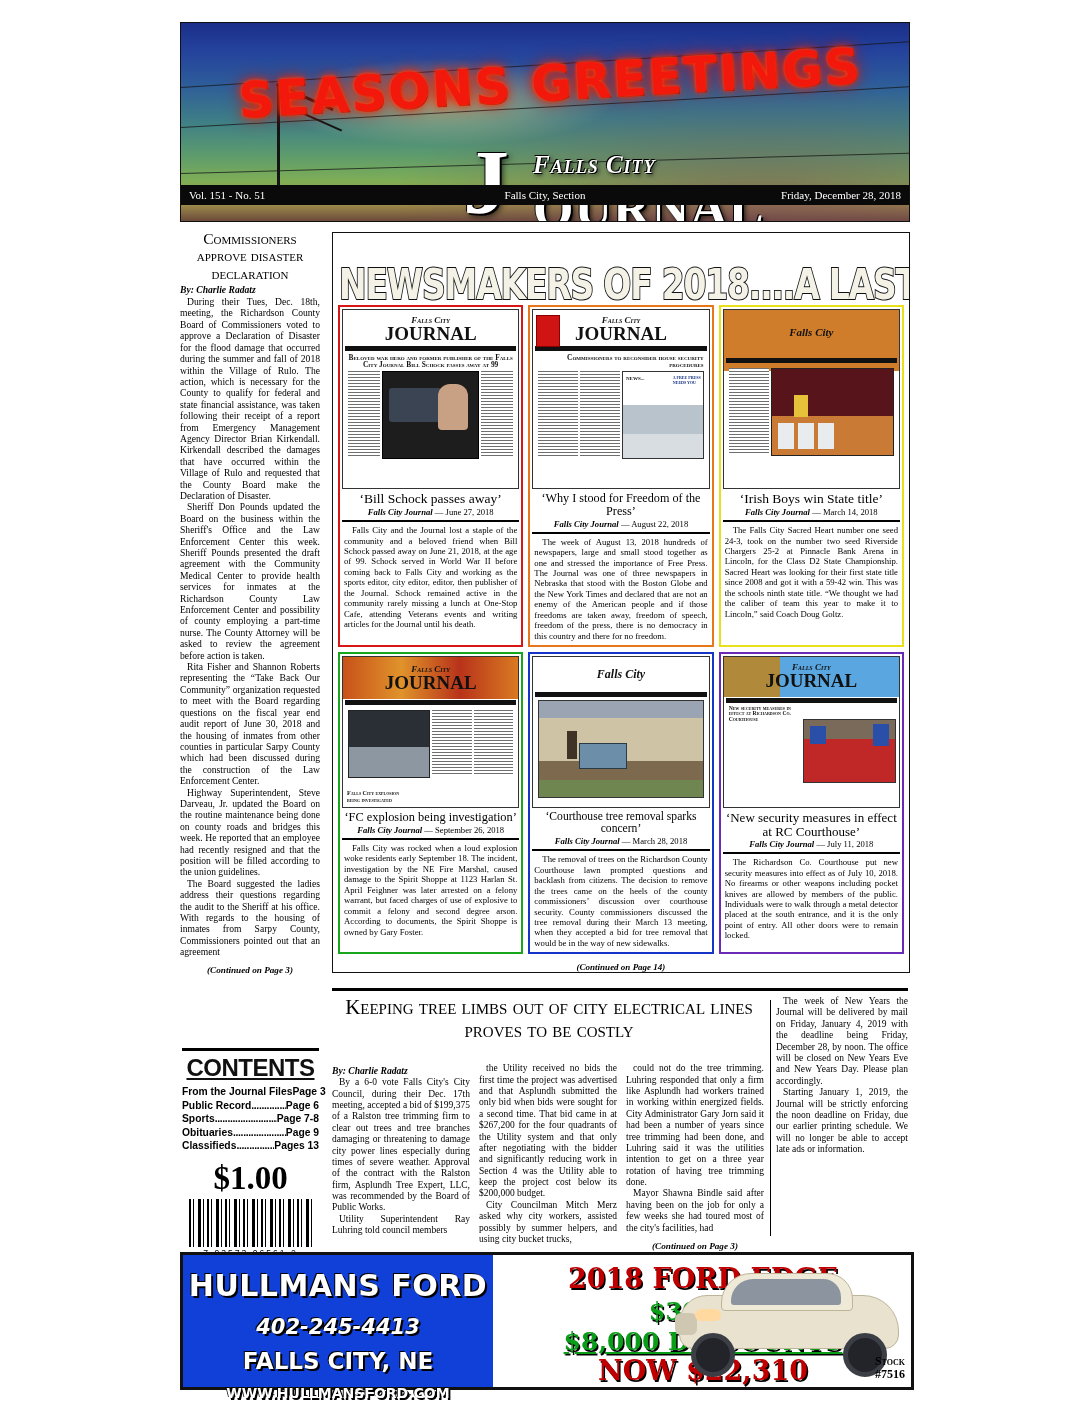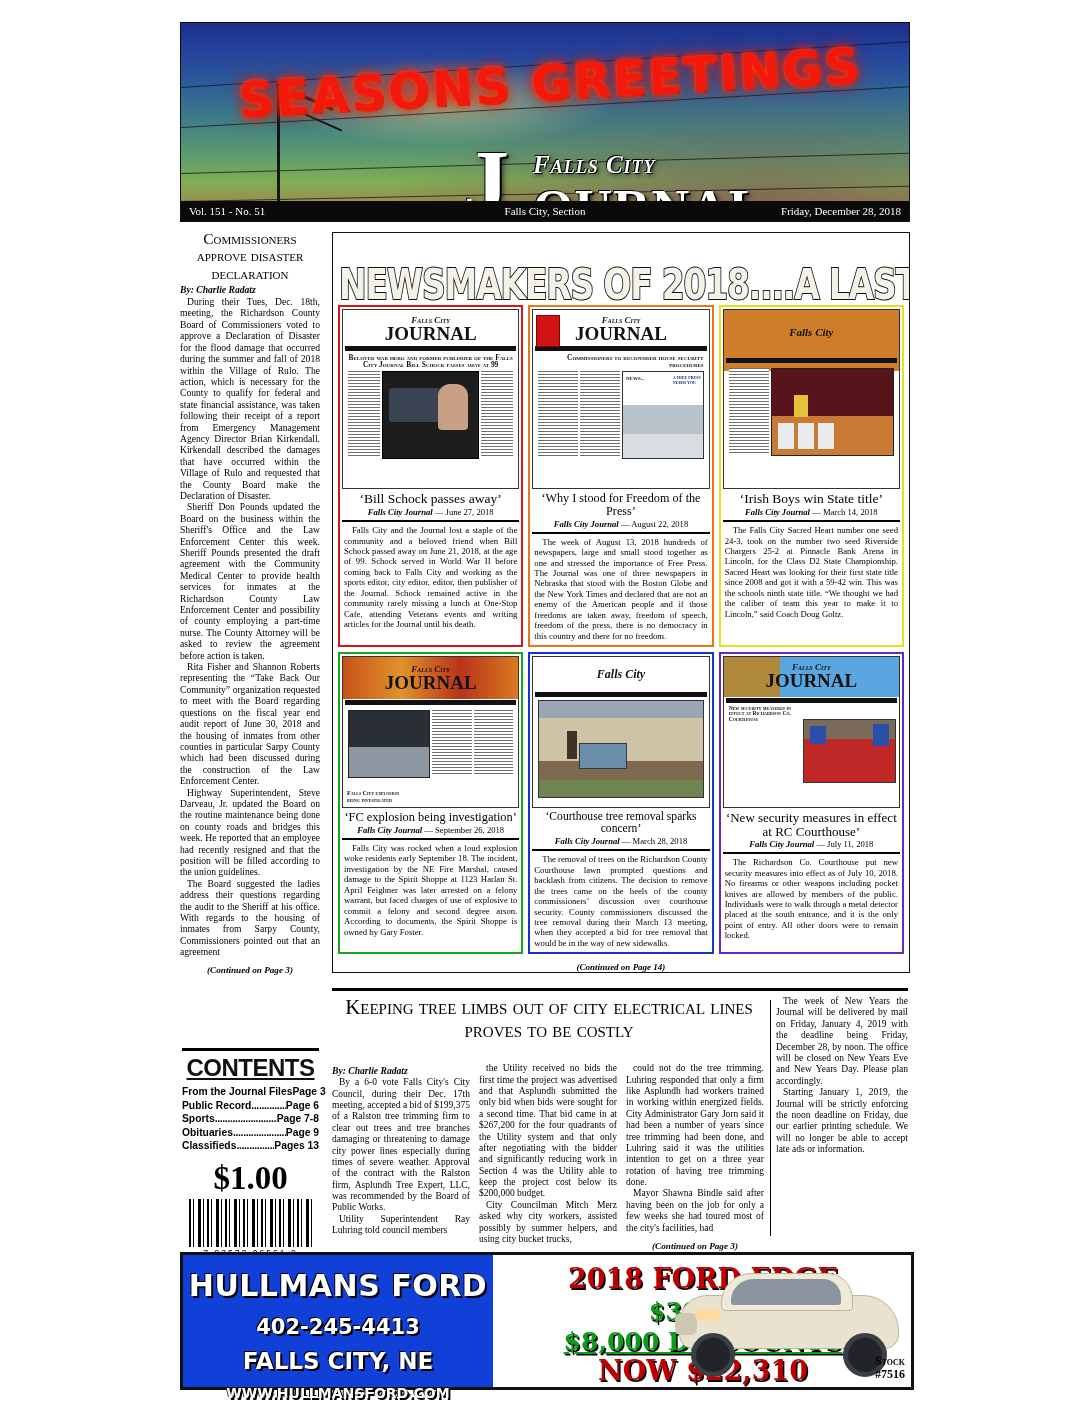--- a/index.html
+++ b/index.html
@@ -27,21 +27,21 @@
         text-shadow:0 0 3px #ff4a1a,0 0 9px #ff2a00,0 0 18px #c41000,1px 1px 0 #7a0500;
         white-space:nowrap;}
   .np-j{position:absolute;left:282px;top:106px;font-size:92px;font-weight:bold;color:#fff;
         font-family:"Liberation Serif",serif;text-shadow:2px 2px 0 #000,-1px -1px 0 #000,3px 3px 6px rgba(0,0,0,.7);}
   .np-fc{position:absolute;left:352px;top:128px;font-size:25px;font-weight:bold;font-style:italic;
         font-variant:small-caps;letter-spacing:1px;color:#fff;
         text-shadow:1px 1px 0 #000,-1px -1px 0 #000,2px 2px 4px rgba(0,0,0,.8);}
   .np-jn{position:absolute;left:352px;top:156px;font-size:52px;font-weight:bold;font-variant:small-caps;
         letter-spacing:1px;color:#fff;
         text-shadow:2px 2px 0 #000,-1px -1px 0 #000,3px 3px 5px rgba(0,0,0,.8);}
-  .mastfoot{position:absolute;left:0;right:0;bottom:0;height:20px;background:#0a0a0a;color:#fff;
+  .mastfoot{position:absolute;left:0;right:0;bottom:16px;height:20px;background:#0a0a0a;color:#fff;
         font-size:11px;display:flex;align-items:center;}
   .mf-l{padding-left:8px;width:33%;}
   .mf-c{width:34%;text-align:center;}
   .mf-r{width:33%;text-align:right;padding-right:8px;}
 
   
   .leftcol{position:absolute;left:180px;top:230px;width:140px;}
   .lc-head{text-align:center;font-variant:small-caps;font-size:15.5px;line-height:1.12;font-weight:500;margin-bottom:1px;}
   .byline{font-style:italic;font-weight:bold;font-size:9.6px;margin:2px 0 1px 0;}
   .lc-body p{font-size:9.6px;line-height:1.19;text-align:justify;margin:0;text-indent:7px;
@@ -99,21 +99,21 @@
   .jns{position:absolute;left:776px;top:996px;width:132px;}
   .jns-head{text-align:center;font-variant:small-caps;font-size:17px;line-height:1.14;margin-bottom:4px;}
   .vsep{position:absolute;left:770px;top:1000px;width:1px;height:236px;background:#000;}
 
   
   .ad{position:absolute;left:180px;top:1252px;width:728px;height:132px;border:3px solid #111;display:flex;background:#fff;}
   .ad-l{width:310px;background:#1040d8;position:relative;}
   .ad-l div{text-align:center;color:#fff;font-family:"DejaVu Sans",sans-serif;font-weight:bold;
      text-shadow:2px 2px 0 #000,-1px -1px 0 #000;}
   .ad-name{font-size:30px;margin-top:13px;letter-spacing:.5px;}
-  .ad-phone{font-size:21px;margin-top:12px;}
+  .ad-phone{font-size:21px;margin-top:12px;font-style:italic;}
   .ad-city{font-size:23px;margin-top:9px;}
   .ad-web{font-size:14px;margin-top:11px;}
   .ad-r{flex:1;position:relative;background:#fff;}
   .ad-r .t1{position:absolute;left:60px;top:8px;width:300px;text-align:center;
      font-family:"DejaVu Serif",serif;font-weight:bold;font-size:27px;color:#c00000;
      text-shadow:1.5px 1.5px 0 #000;}
   .ad-r .t2{position:absolute;left:60px;top:42px;width:300px;text-align:center;
      font-family:"DejaVu Serif",serif;font-weight:bold;font-size:24px;color:#0a9e18;
      text-shadow:1.5px 1.5px 0 #000;}
   .ad-r .t3{position:absolute;left:36px;top:72px;width:348px;text-align:center;

